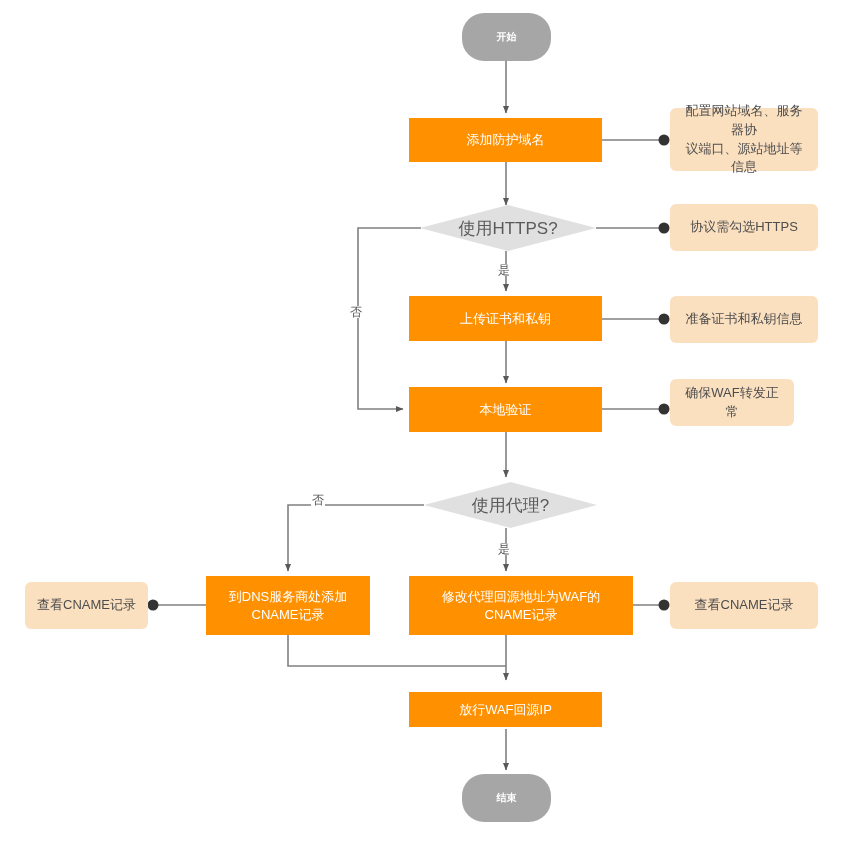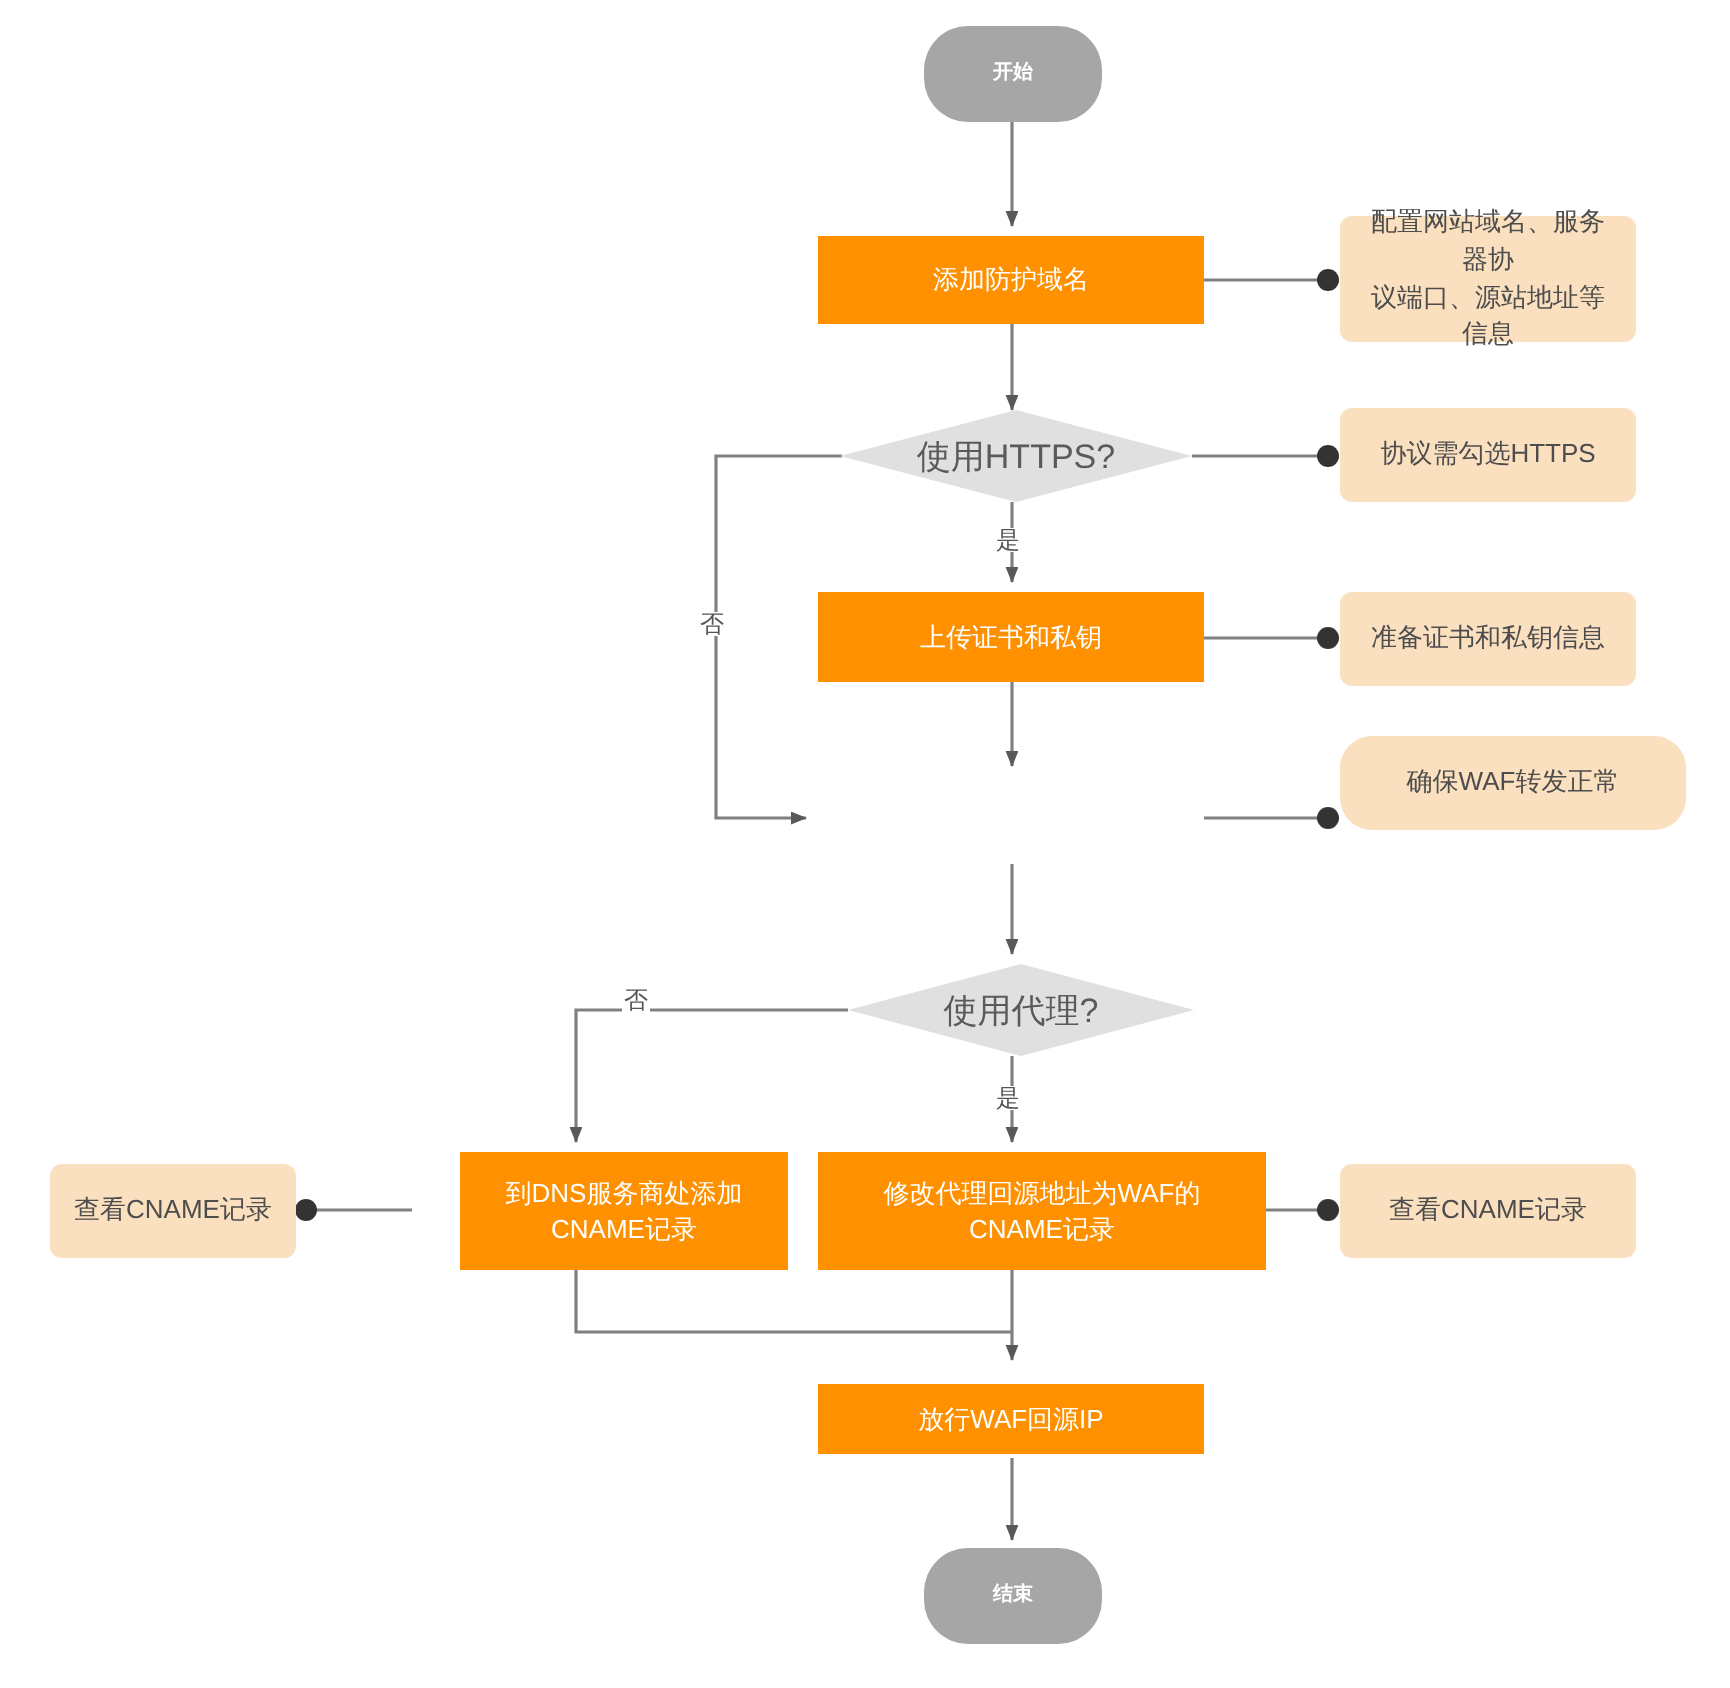--- a/index.html
+++ b/index.html
@@ -150,27 +150,30 @@
 
   <div class="decision-wrap" style="left:420px; top:205px; width:176px; height:46px;">
     <div class="decision-shape"></div>
     <div class="decision-label">使用HTTPS?</div>
   </div>
 
   <div class="node process" style="left:409px; top:296px; width:193px; height:45px;">
     <span>上传证书和私钥</span>
   </div>
 
+  <div class="node process" style="left:409px; top:387px; width:193px; height:45px;">
+    <span>本地验证</span>
+  </div>
 
   <div class="decision-wrap" style="left:424px; top:482px; width:173px; height:46px;">
     <div class="decision-shape"></div>
     <div class="decision-label">使用代理?</div>
   </div>
 
-  <div class="node process" style="left:206px; top:576px; width:164px; height:59px; flex-direction:column;margin-left:24px;">
+  <div class="node process" style="left:206px; top:576px; width:164px; height:59px; flex-direction:column;">
     <span>到DNS服务商处添加</span>
     <span>CNAME记录</span>
   </div>
 
   <div class="node process" style="left:409px; top:576px; width:224px; height:59px; flex-direction:column;">
     <span>修改代理回源地址为WAF的</span>
     <span>CNAME记录</span>
   </div>
 
   <div class="node process" style="left:409px; top:692px; width:193px; height:35px;">
@@ -187,21 +190,21 @@
   </div>
 
   <div class="note" style="left:670px; top:204px; width:148px; height:47px;">
     <span>协议需勾选HTTPS</span>
   </div>
 
   <div class="note" style="left:670px; top:296px; width:148px; height:47px;">
     <span>准备证书和私钥信息</span>
   </div>
 
-  <div class="note" style="left:670px; top:368px; width:173px; height:47px;border-radius:16px;">
+  <div class="note" style="left:670px; top:379px; width:124px; height:47px;">
     <span>确保WAF转发正常</span>
   </div>
 
   <div class="note" style="left:670px; top:582px; width:148px; height:47px;">
     <span>查看CNAME记录</span>
   </div>
 
   <div class="note" style="left:25px; top:582px; width:123px; height:47px;">
     <span>查看CNAME记录</span>
   </div>

